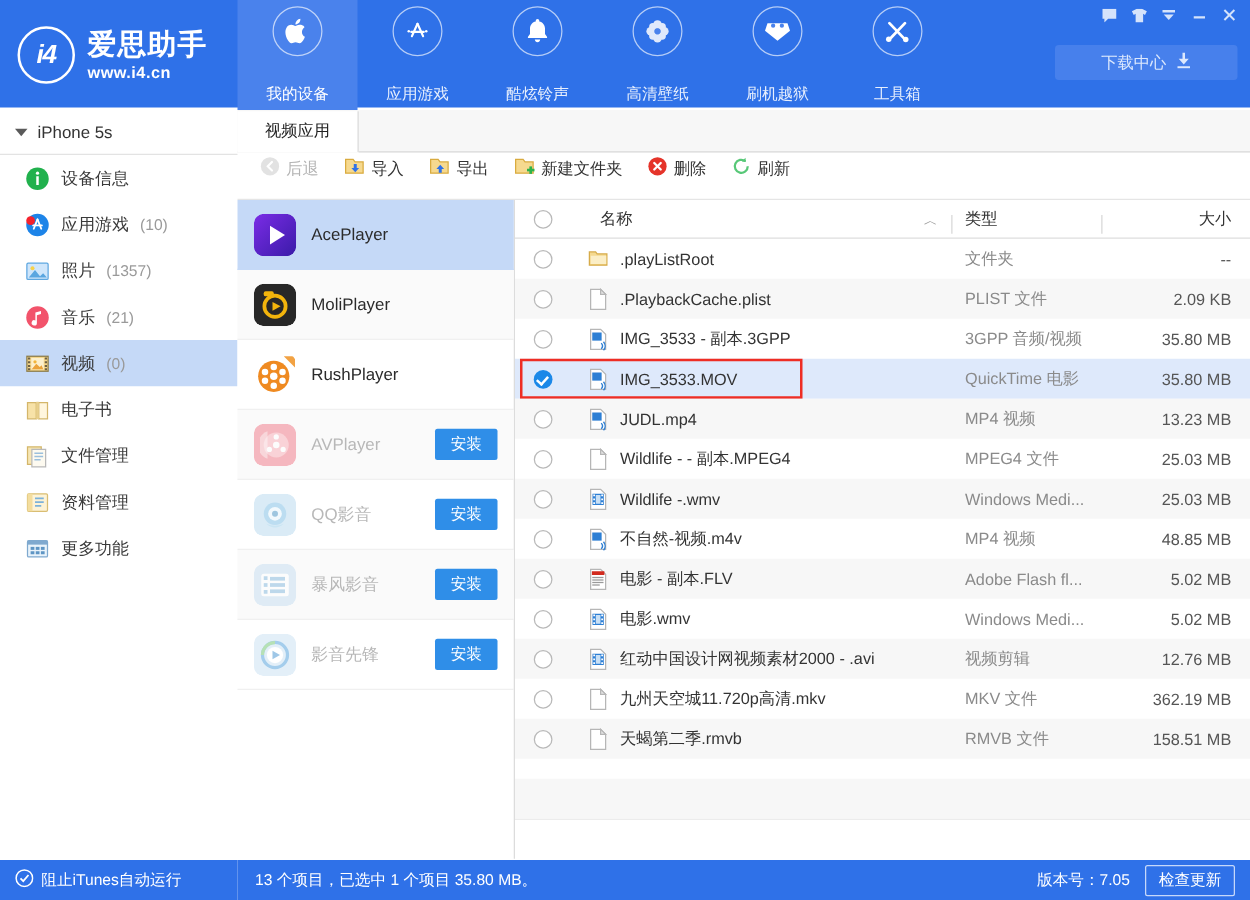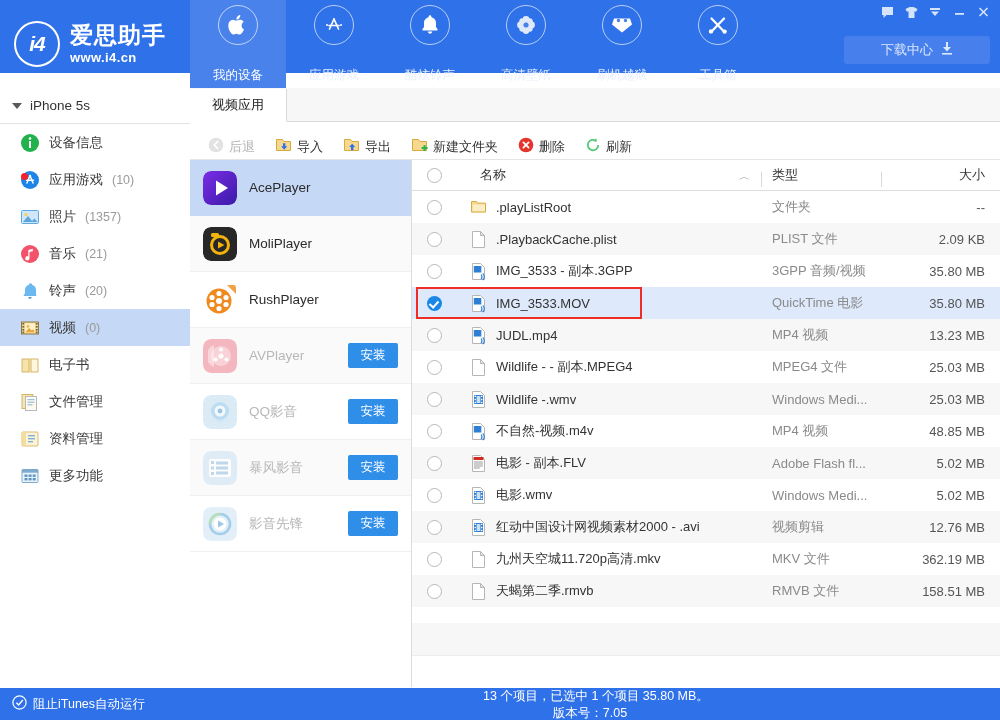--- a/index.html
+++ b/index.html
@@ -7,21 +7,21 @@
     width: 1000px; height: 720px;
     font-family: "Liberation Sans", "DejaVu Sans", sans-serif;
     font-size: 12px;
     overflow: hidden;
     background: #ffffff;
   }
   #app { position: relative; width: 1000px; height: 720px; }
 
   
   .header {
-    position: absolute; top: 0; left: 0; width: 1000px; height: 73px;
+    position: absolute; top: 0; left: 0; width: 1000px; height: 86px;
     background: #2f71e8;
   }
   .brand {
     position: absolute; left: 0; top: 0; width: 190px; height: 88px;
     display: flex; align-items: center; padding-left: 14px; gap: 10px;
   }
   .brand-logo {
     width: 46px; height: 46px; border-radius: 50%;
     border: 2px solid #ffffff; color: #fff;
     display: flex; align-items: center; justify-content: center;
@@ -98,21 +98,21 @@
   .tabs { height: 34px; border-bottom: 1px solid #d9d9d9; display: flex;
           align-items: flex-end; background: #f7f7f7; gap: 16px; }
   .tab { height: 33px; padding: 0 22px; display:flex; align-items:center;
          font-size: 13px; color: #8a8a8a; cursor: pointer;
          border-right: 1px solid #e3e3e3; }
   .tab.active { background: #fff; color: #222; border-bottom: 1px solid #fff;
                 margin-bottom: -1px; border-left: 1px solid #d9d9d9;
                 border-right: 1px solid #d9d9d9; }
   .tab:first-child.active { border-left: none; }
 
-  .toolbar { height: 38px; display: flex; align-items: flex-end;
+  .toolbar { height: 38px; display: flex; align-items: flex-start;
              padding-left: 10px; gap: 4px; border-bottom: 1px solid #e5e5e5; }
   .tb-btn { display: flex; align-items: center; gap: 5px; padding: 3px 8px;
             font-size: 13px; color: #333; cursor: pointer; border-radius: 3px; }
   .tb-btn.disabled { color: #b4b4b4; cursor: default; }
 
   .body-split { display: flex; height: 527px; }
 
   
   .applist { width: 222px; border-right: 1px solid #dcdcdc; background: #fff; }
   .app-row {
@@ -165,21 +165,21 @@
   }
   .fico { width: 17px; height: 19px; flex: none; }
   .tfiller { position:absolute; left:0; right:0; bottom:0; height: 64px; }
   .tfiller .f1 { height: 32px; background: #f7f7f7; }
   .tfiller .f2 { height: 32px; background: #fff; border-top:1px solid #ececec; }
 
   
   .statusbar {
     position: absolute; left: 190px; top: 688px; width: 810px; height: 32px;
     background: #2f71e8; color: #fff; display: flex; align-items: center;
-    font-size: 12.5px; padding: 0 12px 0 14px; flex-direction: column;
+    font-size: 12.5px; padding: 0 12px 0 14px;
   }
   .status-left { flex: 1; }
   .ver { margin-right: 12px; font-size: 12.5px; }
   .chk-update {
     border: 1px solid #c5d8fa; border-radius: 2px; padding: 3px 10px;
     font-size: 12.5px; cursor: pointer;
   }
 </style>
 </head>
 <body>
@@ -365,30 +365,20 @@
       <span class="side-ico">
         <svg width="20" height="20" viewBox="0 0 20 20">
             <circle cx="10" cy="10" r="9" fill="#f2536b"></circle>
             <path fill="#fff" d="M12.8 4.8 8.3 6v6.4a2.1 2.1 0 1 0 1.2 1.9V8.1l3.3-.9z"></path>
           </svg>
       </span>
       <span>音乐</span>
       <span class="cnt">(21)</span>
     </div>
 
-    <div class="side-item">
-      <span class="side-ico">
-        <svg width="20" height="20" viewBox="0 0 20 20">
-            <path fill="#6cb9ef" d="M10 2.4c-.7 0-1.2.5-1.2 1.1v.5C6.5 4.5 5 6.4 5 8.7v3.5l-1.3 1.8c-.3.4 0 .9.5.9h11.6c.5 0 .8-.5.5-.9L16 12.2V8.7c0-2.3-1.5-4.2-3.8-4.7v-.5c0-.6-.5-1.1-1.2-1.1z"></path>
-            <path fill="#4a9ede" d="M8.2 16.1c.2 1 .9 1.8 1.8 1.8s1.6-.8 1.8-1.8z"></path>
-          </svg>
-      </span>
-      <span>铃声</span>
-      <span class="cnt">(20)</span>
-    </div>
 
     <div class="side-item active">
       <span class="side-ico">
         <svg width="20" height="20" viewBox="0 0 20 20">
             <rect x="1.5" y="4" width="17" height="12" fill="#f5d68a" stroke="#8a7b4a"></rect>
             <g fill="#6d6045">
               <rect x="2.4" y="5" width="1.8" height="1.6"></rect>
               <rect x="2.4" y="8" width="1.8" height="1.6"></rect>
               <rect x="2.4" y="11" width="1.8" height="1.6"></rect>
               <rect x="2.4" y="13.6" width="1.8" height="1.6"></rect>

